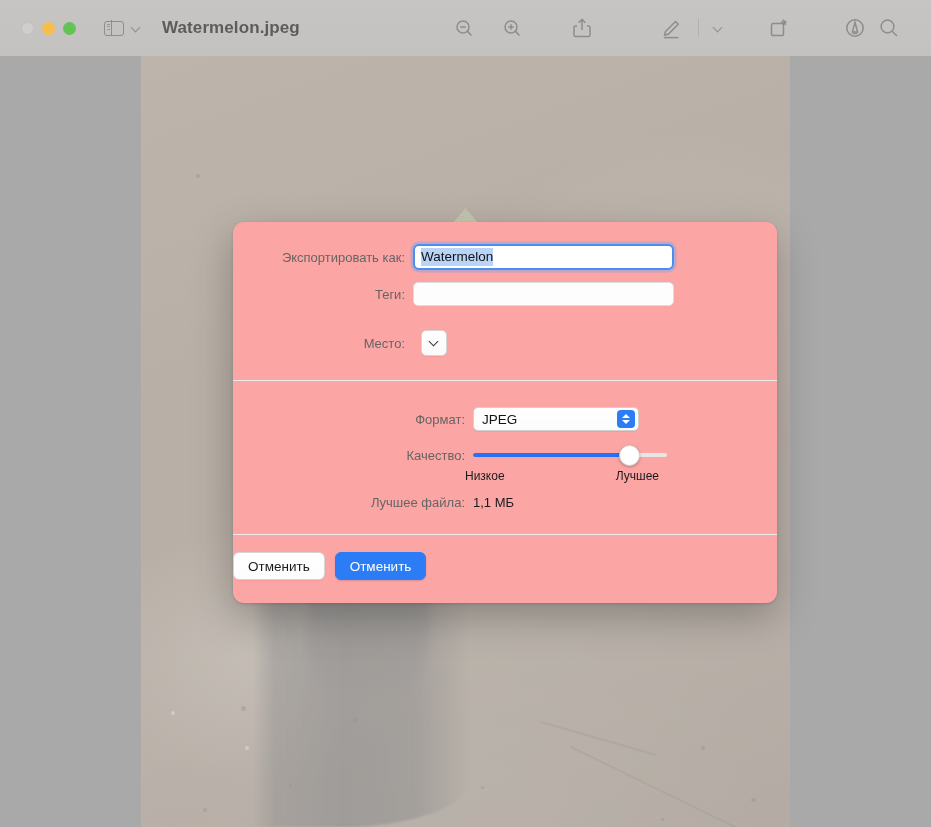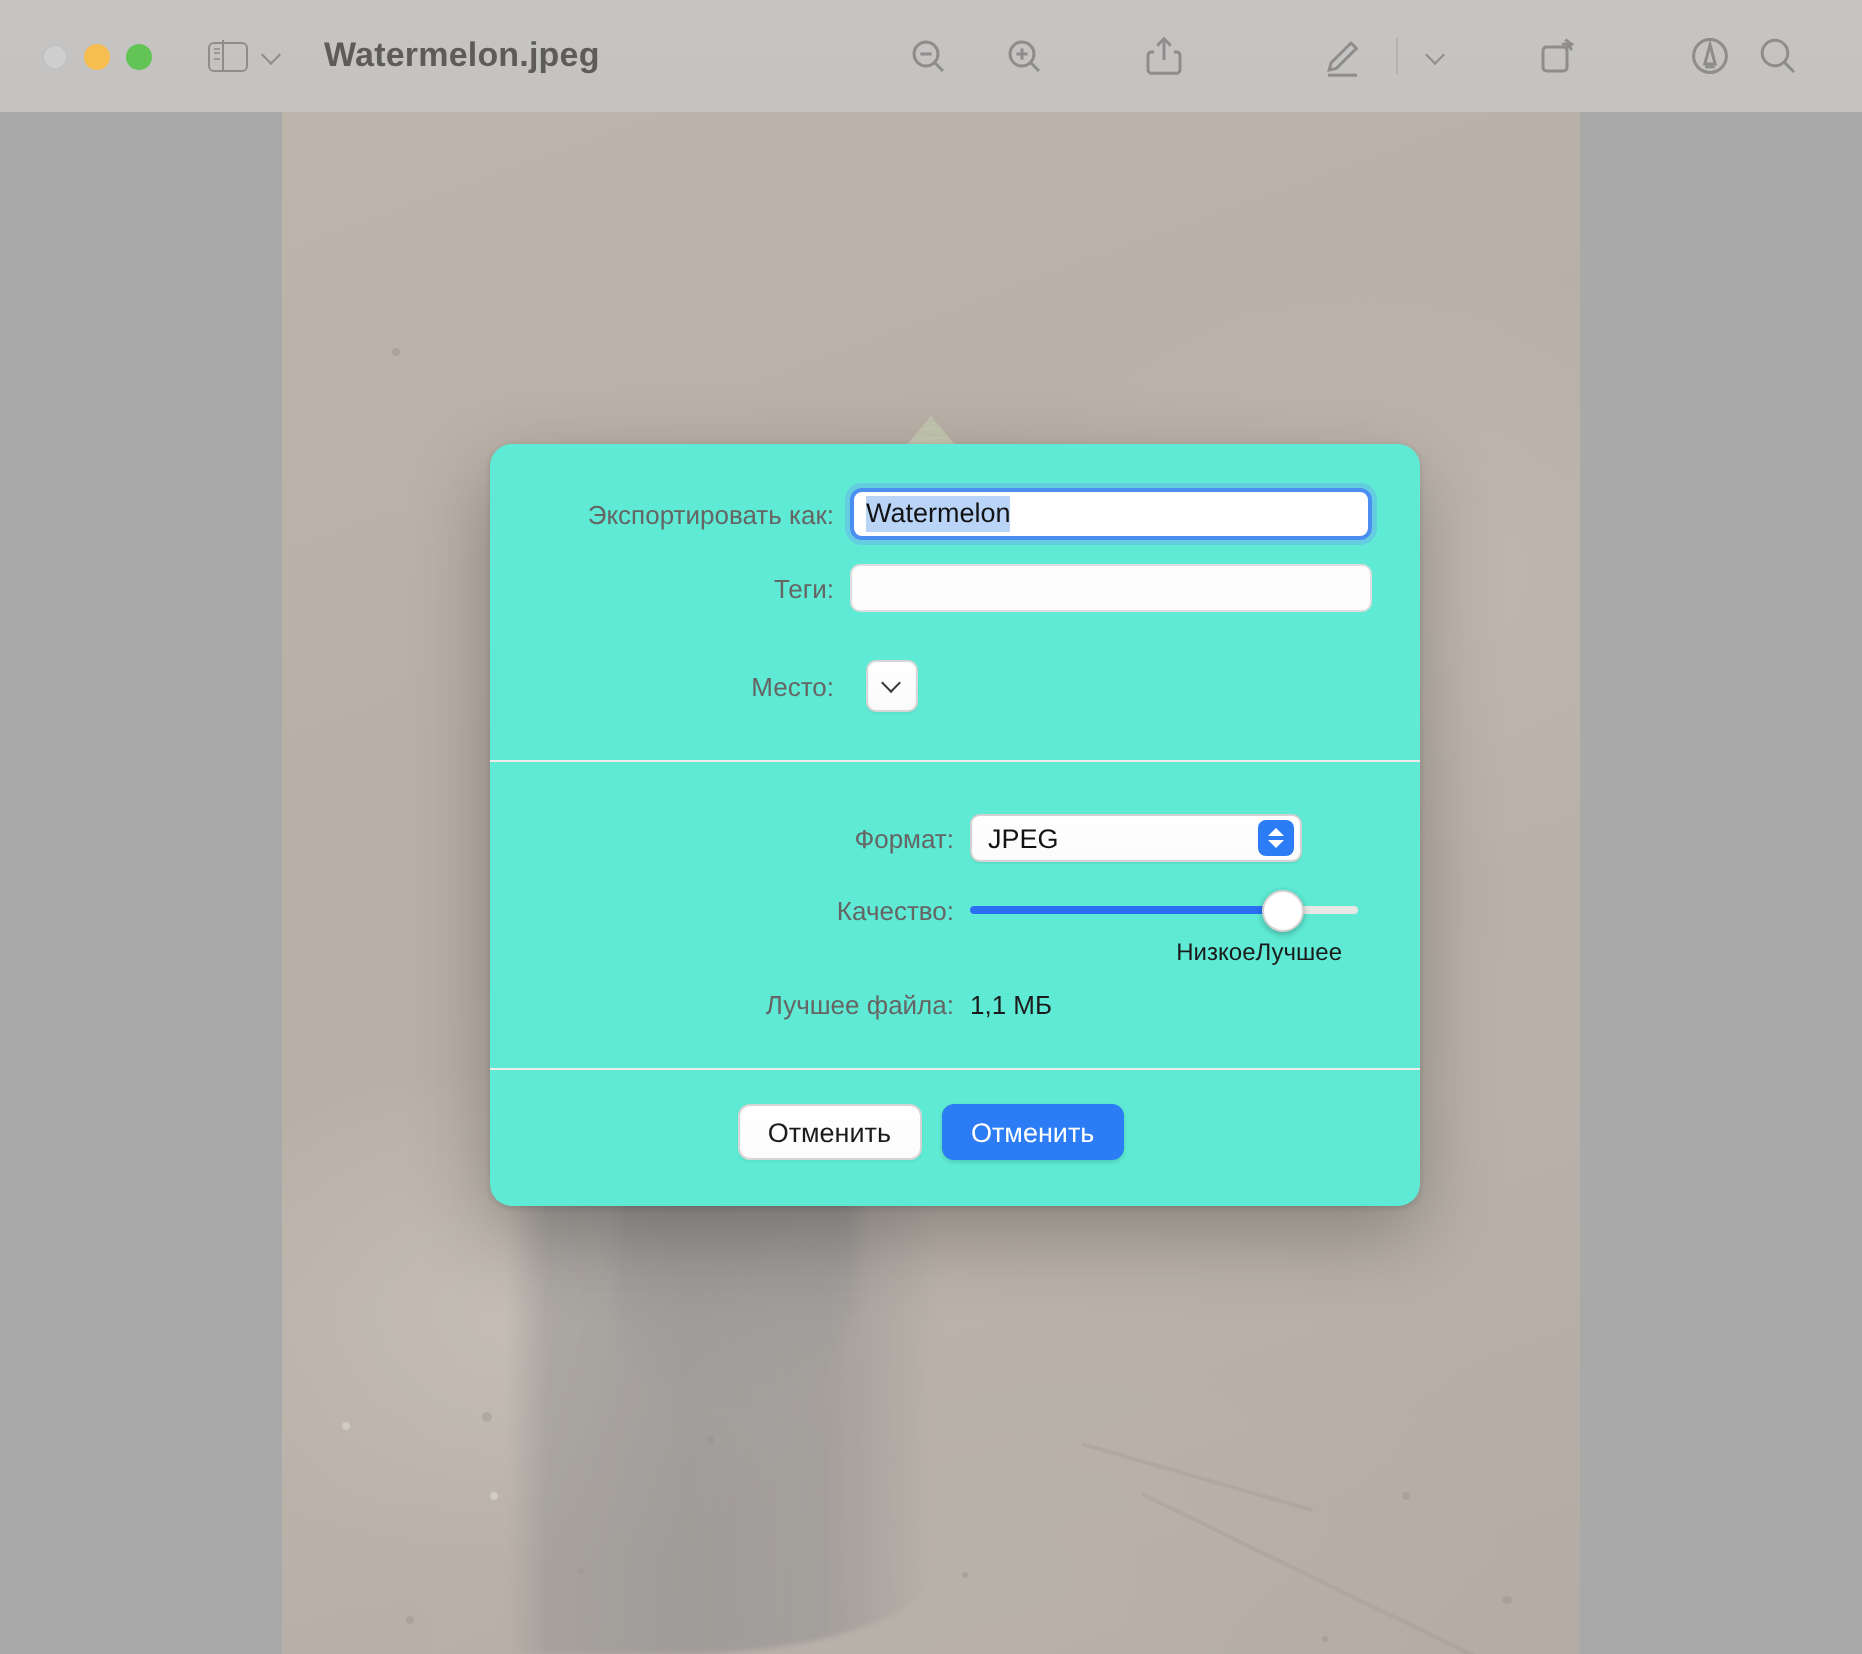--- a/index.html
+++ b/index.html
@@ -240,27 +240,26 @@
   .photo .fade {
     position: absolute; inset: 0;
     background: rgba(190,183,176,0.30);
     pointer-events: none;
   }
 
   
   .dialog {
     position: absolute;
     left: 233px; top: 222px;
-    width: 465px; height: 381px;
-    background: #5eead4;
+    width: 544px; height: 381px;
+    background: #fca5a5;
     border-radius: 11px;
     box-shadow: 0 14px 40px rgba(0,0,0,0.26), 0 1px 3px rgba(0,0,0,0.14);
     z-index: 60;
     overflow: hidden;
-    margin-left: 12px;
   }
 
   .row {
     display: flex;
     align-items: center;
   }
   .lbl {
     font-size: 13px;
     color: #666564;
     text-align: right;
@@ -433,31 +432,31 @@
     border: 0.5px solid #d4d3d2;
     box-shadow: 0 1px 3px rgba(0,0,0,0.28);
   }
   .qlabels {
     position: relative;
     margin-top: 4px;
     margin-left: 232px;
     width: 194px;
     font-size: 12px;
     color: #1b1b1b;
-    display:flex; justify-content: flex-end;
+    display:flex; justify-content: space-between;
   }
   .r-size { margin-top: 12px; }
   .r-size .lbl { width: 232px; padding-right: 8px; color: #666564;}
   .r-size .val { font-size: 13px; color: #1b1b1b; }
 
   
   .sec3 {
     padding-top: 17px;
     display: flex;
-    justify-content: center;
+    justify-content: flex-start;
     padding-right: 24px;
     gap: 10px;
   }
   .btn {
     font-family: "Liberation Sans", sans-serif;
     font-size: 13.5px;
     height: 26px;
     border-radius: 6px;
     padding: 0 14px;
     display: flex; align-items: center; justify-content: center;

